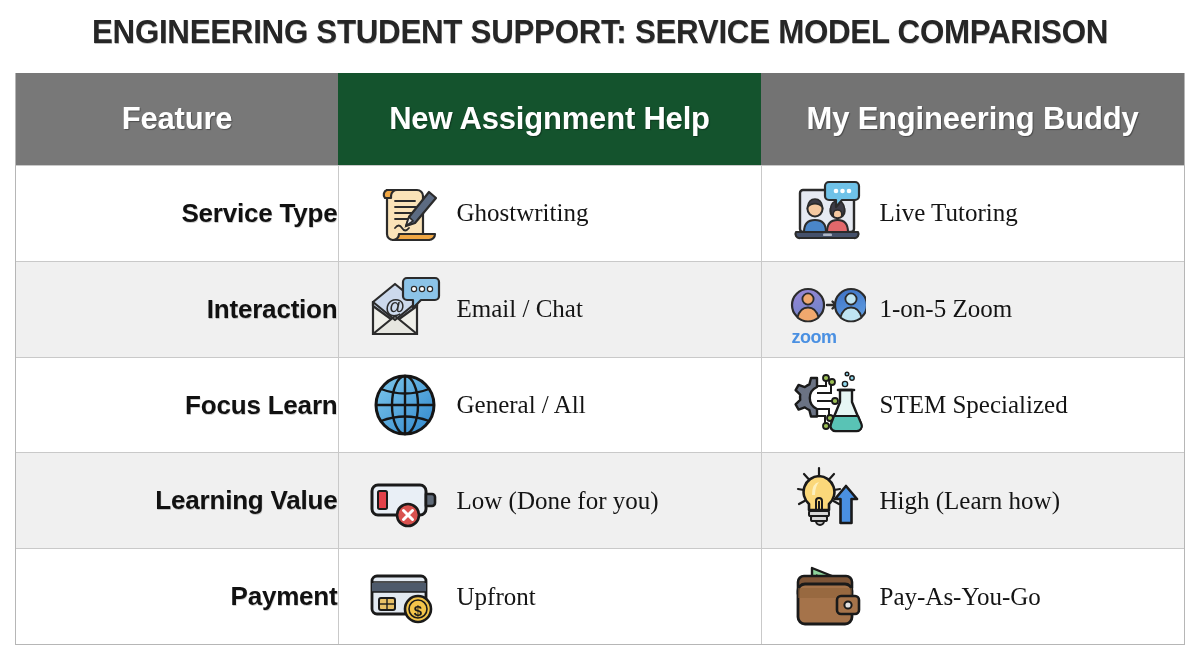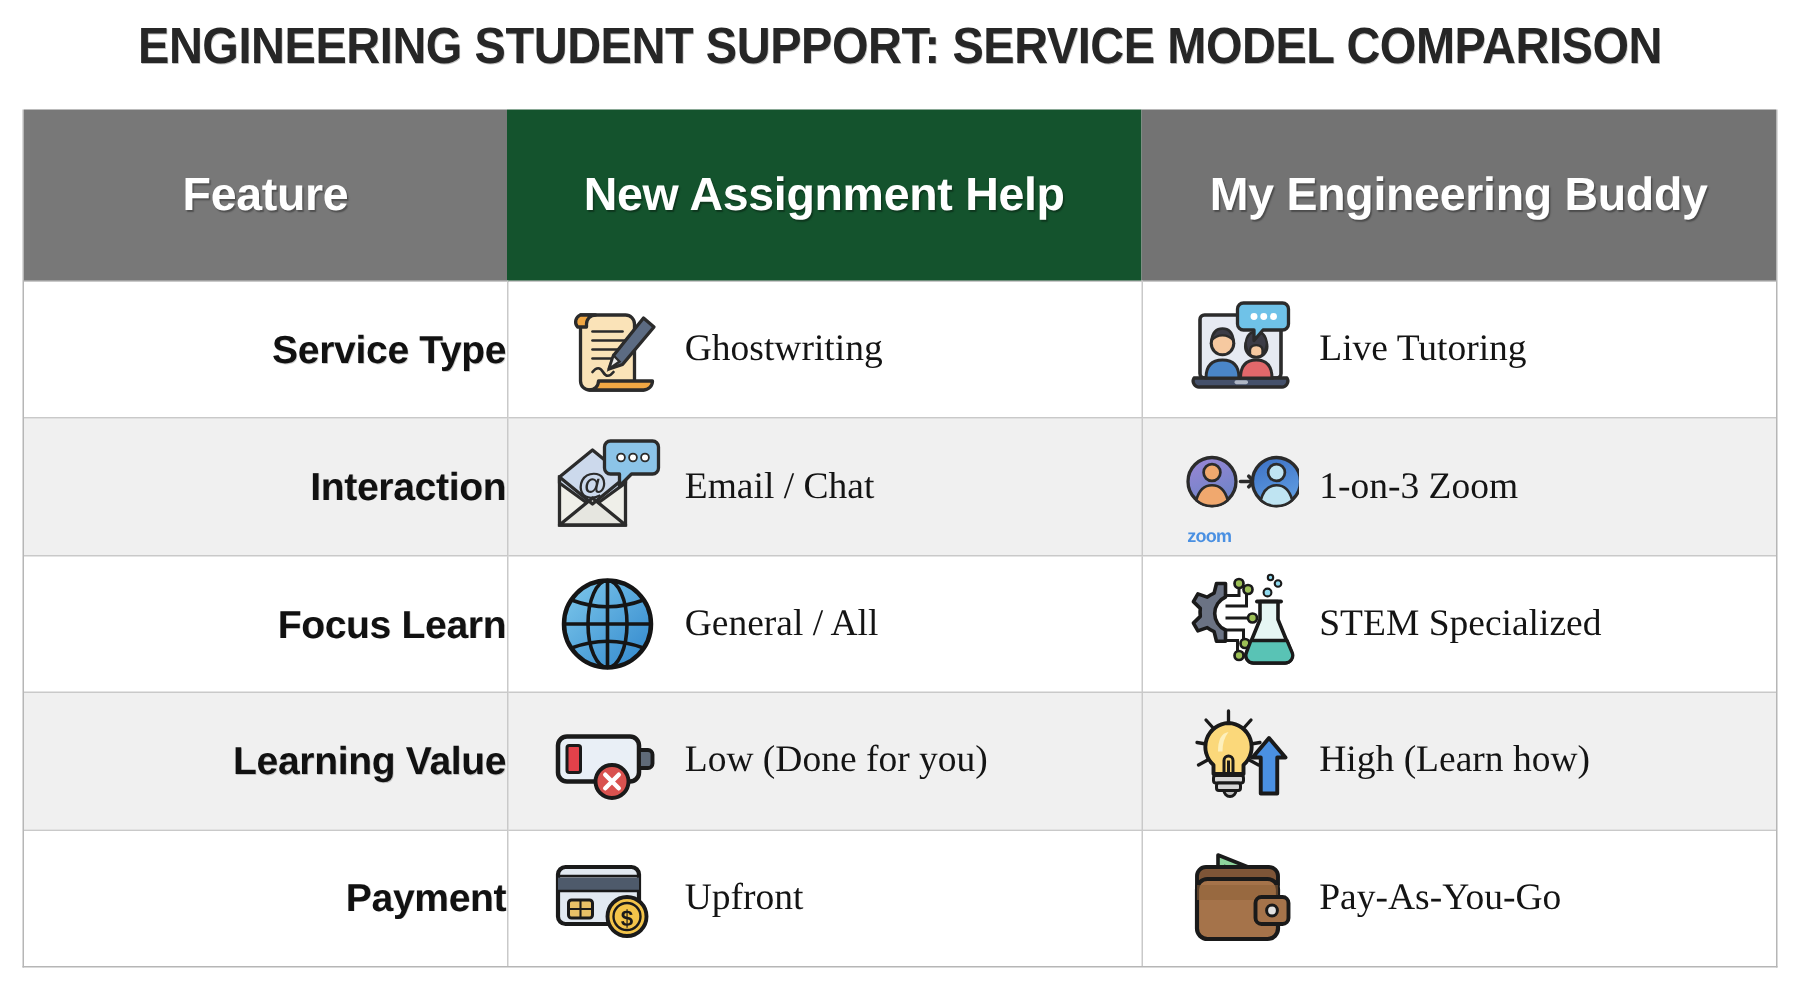--- a/index.html
+++ b/index.html
@@ -51,21 +51,21 @@
     height: 100%;
     border-collapse: collapse;
     table-layout: fixed;
   }
   table.compare col.c-feature  { width: 322px; }
   table.compare col.c-left     { width: 423px; }
   table.compare col.c-right    { width: 423px; }
 
   thead th {
     height: 92px;
-    padding: 11px;
+    padding: 0;
     margin: 0;
     text-align: center;
     vertical-align: middle;
     color: #ffffff;
     font-family: "Liberation Sans Narrow", "Liberation Sans", sans-serif;
     font-weight: 700;
     font-size: 31px;
     letter-spacing: -0.2px;
     white-space: nowrap;
     text-shadow: 1px 1px 1px rgba(0,0,0,0.35);
@@ -117,21 +117,21 @@
     height: 74px;
     position: relative;
   }
   .icon-box svg { display: block; width: 100%; height: 100%; }
 
   .zoom-word {
     position: absolute;
     left: 2px;
     bottom: -2px;
     font-family: "Liberation Sans", sans-serif;
-    font-size: 12px;
+    font-size: 18px;
     font-weight: 700;
     color: #4A90E2;
     letter-spacing: -0.5px;
   }
 </style>
 </head>
 <body>
 
 <div class="page-title">ENGINEERING STUDENT SUPPORT: SERVICE MODEL COMPARISON</div>
 
@@ -253,21 +253,21 @@
               </g>
               <path d="M37 26 h9 m-3.5-3.5 L46 26 l-3.5 3.5" fill="none" stroke="#2B2B2B" stroke-width="2.4" stroke-linecap="round" stroke-linejoin="round"></path>
               <g>
                 <circle cx="61" cy="26" r="16" fill="url(#gAv2)" stroke="#2B2B2B" stroke-width="2.2"></circle>
                 <circle cx="61" cy="20" r="5.6" fill="#BFE4F2" stroke="#2B2B2B" stroke-width="1.8"></circle>
                 <path d="M50.5 38.5 q2.6-10 10.5-10 q7.9 0 10.5 10 a16 16 0 0 1-21 0 z" fill="#BFE4F2" stroke="#2B2B2B" stroke-width="1.8" stroke-linejoin="round"></path>
               </g>
             </svg>
             <span class="zoom-word">zoom</span>
           </span>
-          <span class="cell-label">1-on-3 Zoom</span>
+          <span class="cell-label">1-on-5 Zoom</span>
         </div>
       </td>
     </tr>
 
     <tr>
       <td class="feature-cell">Focus Learn</td>
 
       <td>
         <div class="cell-inner">
           <span class="icon-box">

